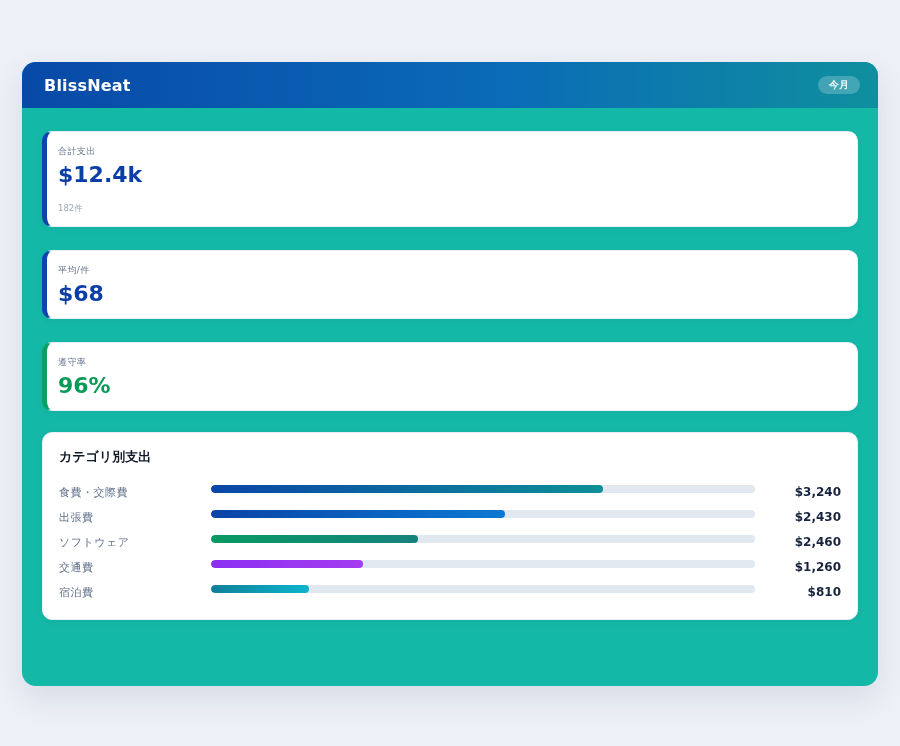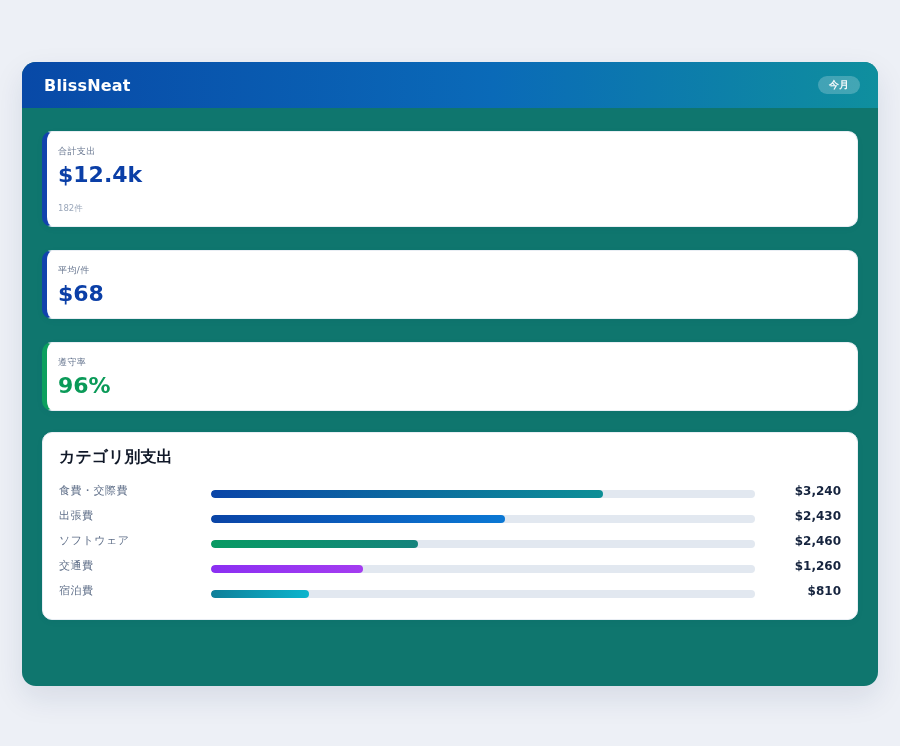--- a/index.html
+++ b/index.html
@@ -1,34 +1,34 @@
 <!DOCTYPE html>
 <html><head>
 <meta charset="utf-8">
 <style>
   * { margin:0; padding:0; box-sizing:border-box; }
   html,body { width:900px; height:746px; }
   body { background:#edf0f6; font-family:"DejaVu Sans","Liberation Sans",sans-serif; position:relative; }
-  .panel { position:absolute; left:22px; top:62px; width:856px; height:624px; background:#0f766e; border-radius:14px; box-shadow:0 12px 30px rgba(20,40,90,.10); overflow:hidden; }
+  .panel { position:absolute; left:22px; top:62px; width:856px; height:624px; background:#14b8a6; border-radius:14px; box-shadow:0 12px 30px rgba(20,40,90,.10); overflow:hidden; }
   .header { height:46px; background:linear-gradient(90deg,#0849a7 0%, #0a6ab8 55%, #0f8f9e 100%); display:flex; align-items:center; justify-content:space-between; padding:0 18px 0 22px; }
   .header-title { color:#ffffff; font-weight:bold; font-size:16px; letter-spacing:.2px; }
   .badge { background:rgba(255,255,255,.22); color:#f2f8fb; font-size:10px; padding:4px 11px; border-radius:10px; line-height:1;font-weight:bold; }
   .content { padding:23px 20px 0; }
   .stats { display:flex; flex-direction:column; gap:23px; }
   .stat-card { background:#ffffff; border:1px solid #e9eef4; border-left:5px solid #1243ad; border-radius:10px; padding:13px 16px 11px 11px; box-shadow:0 2px 6px rgba(25,50,100,.05); }
   .stat-card.green { border-left-color:#0ca05e; }
   .stat-card.tall { min-height:86px; }
   .stat-card.short { min-height:69px; }
   .stat-label { font-size:9px; letter-spacing:.4px; color:#66758f; margin-bottom:4px; }
   .stat-value { font-size:22px; font-weight:bold; color:#0b3fa7; line-height:1.15; }
   .stat-card.green .stat-value { color:#0a9a58; }
   .stat-sub { font-size:8.5px; color:#9aa7ba; margin-top:16px; }
   .cat-card { margin-top:21px; background:#ffffff; border:1px solid #e9eef4; border-radius:10px; padding:16px 16px 18px; box-shadow:0 2px 6px rgba(25,50,100,.05); height:188px; }
-  .cat-title { font-size:16px; line-height:16px; font-weight:bold; color:#101828; margin-bottom:8px; }
-  .cat-row { display:flex; align-items:flex-end; height:25px;gap:32px; }
+  .cat-title { font-size:13px; line-height:16px; font-weight:bold; color:#101828; margin-bottom:20px; }
+  .cat-row { display:flex; align-items:flex-start; height:25px;gap:32px; }
   .cat-label { width:120px; flex:0 0 120px; font-size:11px; letter-spacing:.5px; color:#5e6e88; }
   .cat-track { flex:1; height:8px; border-radius:4px; background:#e2e8f0; overflow:hidden; margin-right:6px; }
   .cat-fill { height:100%; border-radius:4px; }
   .cat-value { width:48px; flex:0 0 48px; text-align:right; font-size:12px; font-weight:bold; color:#16243e; }
 </style>
 </head>
 <body>
 
 <div class="panel">
   <div class="header">

